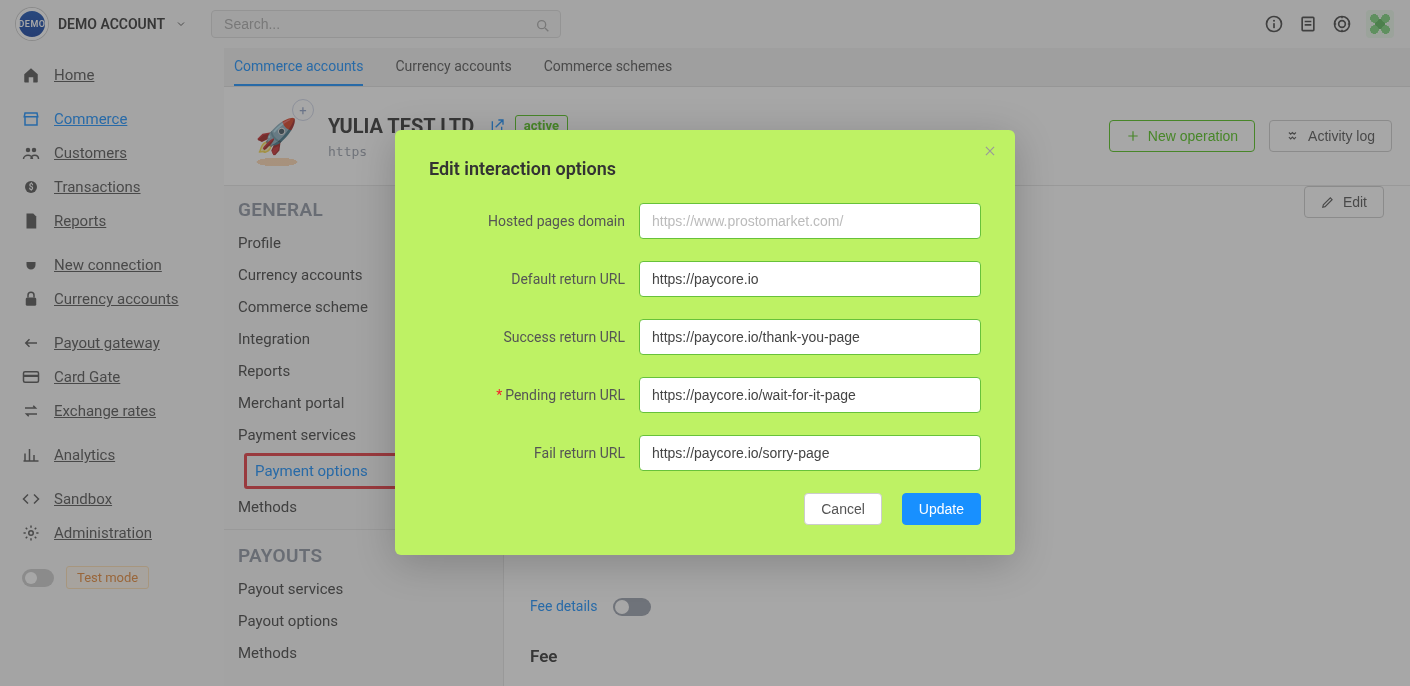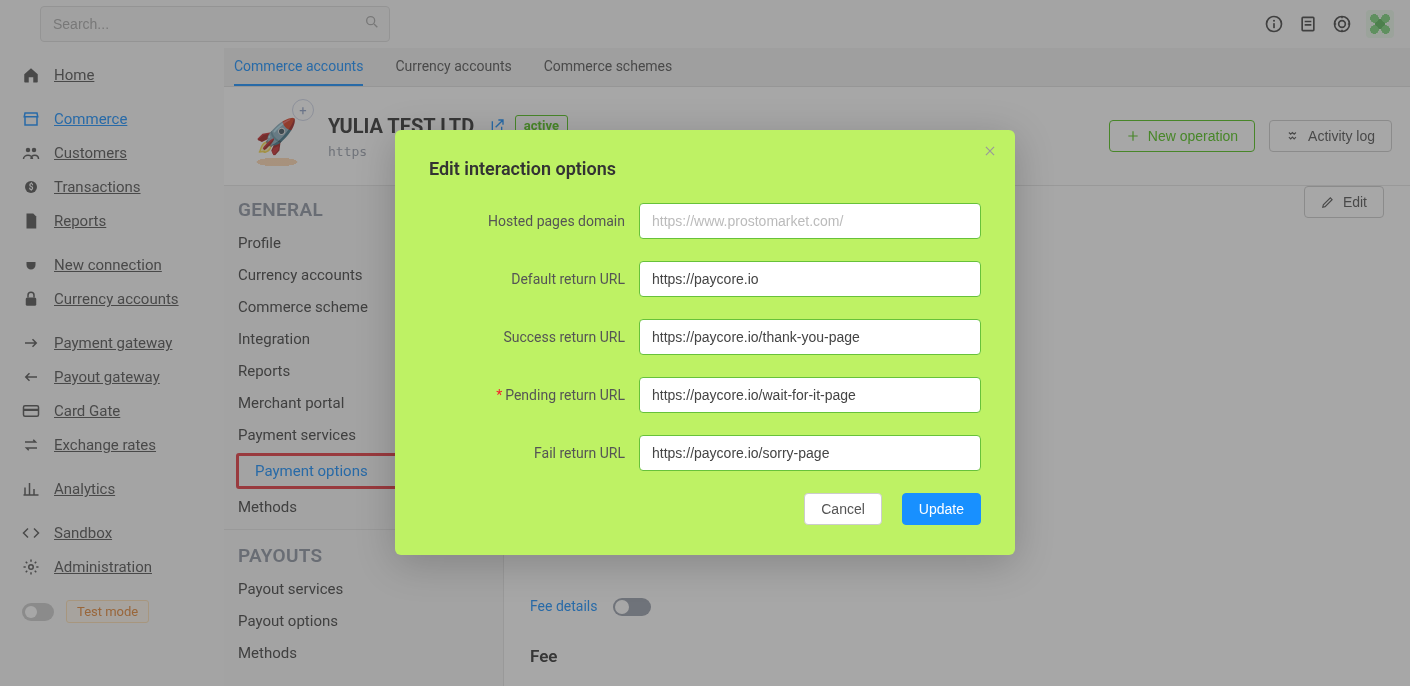--- a/index.html
+++ b/index.html
@@ -42,21 +42,21 @@
   .logo-circle {
     width: 32px; height: 32px; border-radius: 50%;
     background: linear-gradient(#1952b3, #1340a0);
     display: flex; align-items: center; justify-content: center;
     color: #fff; font-size: 9px; letter-spacing: .5px;
     border: 3px solid #fff;
     box-shadow: 0 0 0 1px #ccc;
   }
   .search-wrap { margin-left: 24px; flex: 0 0 350px; position: relative; }
   .search-input {
-    width: 100%; height: 36px; border-radius: 4px;
+    width: 100%; height: 28px; border-radius: 4px;
     border: 1px solid #ddd; background: #f5f5f5;
     padding: 0 36px 0 12px; font-size: 14px;
     color: #666;
   }
   .search-input::placeholder { color: #aaa; }
   .search-icon-btn {
     position: absolute; right: 10px; top: 8px;
     color: #aaa; font-size: 14px;
   }
   .topbar .spacer { flex: 1; }
@@ -145,21 +145,21 @@
   .subnav-group-title {
     padding: 12px 14px 6px; color:#8e95a3; font-size:19px; font-weight:600;
     letter-spacing:.3px;
   }
   .subnav-item {
     padding:7px 14px; color:#444; font-size:15px; cursor:pointer;
   }
   .subnav-item.highlight {
     color: var(--blue);
     border: 3px solid #e53a40;
-    margin: 2px 12px; padding: 6px 16px;
+    margin: 2px 20px; padding: 6px 8px;
     border-radius: 3px;
   }
   
   .detail { flex:1; padding: 20px 26px; background:#fff; position:relative; }
   .edit-btn-floating {
     position:absolute; right:26px; top:0;
   }
   .section-heading { font-size:17px; color:#333; font-weight:600; margin-top:18px; }
   .detail-link { color: var(--blue); margin-right: 12px; }
   .toggle-pill {
@@ -200,20 +200,27 @@
   .modal-footer {
     display:flex; justify-content:flex-end; gap:20px; margin-top:6px;
   }
   .btn-default { }
   svg { display:block; }
 </style>
 </head>
 <body>
 
 <div class="topbar">
+  <div class="org-switch">
+    <div class="logo-circle">DEMO</div>
+    <span>DEMO ACCOUNT</span>
+    <svg width="12" height="12" viewBox="0 0 24 24">
+        <path d="M6 9l6 6 6-6" fill="none" stroke="#555" stroke-width="2"></path>
+      </svg>
+  </div>
   <div class="search-wrap">
     <input type="text" class="search-input" placeholder="Search..." style="">
     <span class="search-icon-btn">
       <svg width="16" height="16" viewBox="0 0 24 24">
           <circle cx="10" cy="10" r="6" fill="none" stroke="#aaa" stroke-width="2"></circle>
           <path d="M15 15l5 5" stroke="#aaa" stroke-width="2"></path>
         </svg>
     </span>
   </div>
   <div class="spacer"></div>
@@ -301,28 +308,20 @@
     <div class="nav-item">
       <span class="nav-icon">
           <svg width="18" height="18" viewBox="0 0 24 24">
             <rect x="5" y="10" width="14" height="11" rx="2" fill="#555"></rect>
             <path d="M8 10V7a4 4 0 0 1 8 0v3" fill="none" stroke="#555" stroke-width="2"></path>
           </svg>
         </span>
       <span>Currency accounts</span>
     </div>
     <div class="nav-spacer"></div>
-    <div class="nav-item">
-      <span class="nav-icon">
-          <svg width="18" height="18" viewBox="0 0 24 24">
-            <path d="M4 12h14M14 7l5 5-5 5" fill="none" stroke="#555" stroke-width="2"></path>
-          </svg>
-        </span>
-      <span>Payment gateway</span>
-    </div>
     <div class="nav-item">
       <span class="nav-icon">
           <svg width="18" height="18" viewBox="0 0 24 24">
             <path d="M20 12H6M10 7l-5 5 5 5" fill="none" stroke="#555" stroke-width="2"></path>
           </svg>
         </span>
       <span>Payout gateway</span>
     </div>
     <div class="nav-item">
       <span class="nav-icon">

